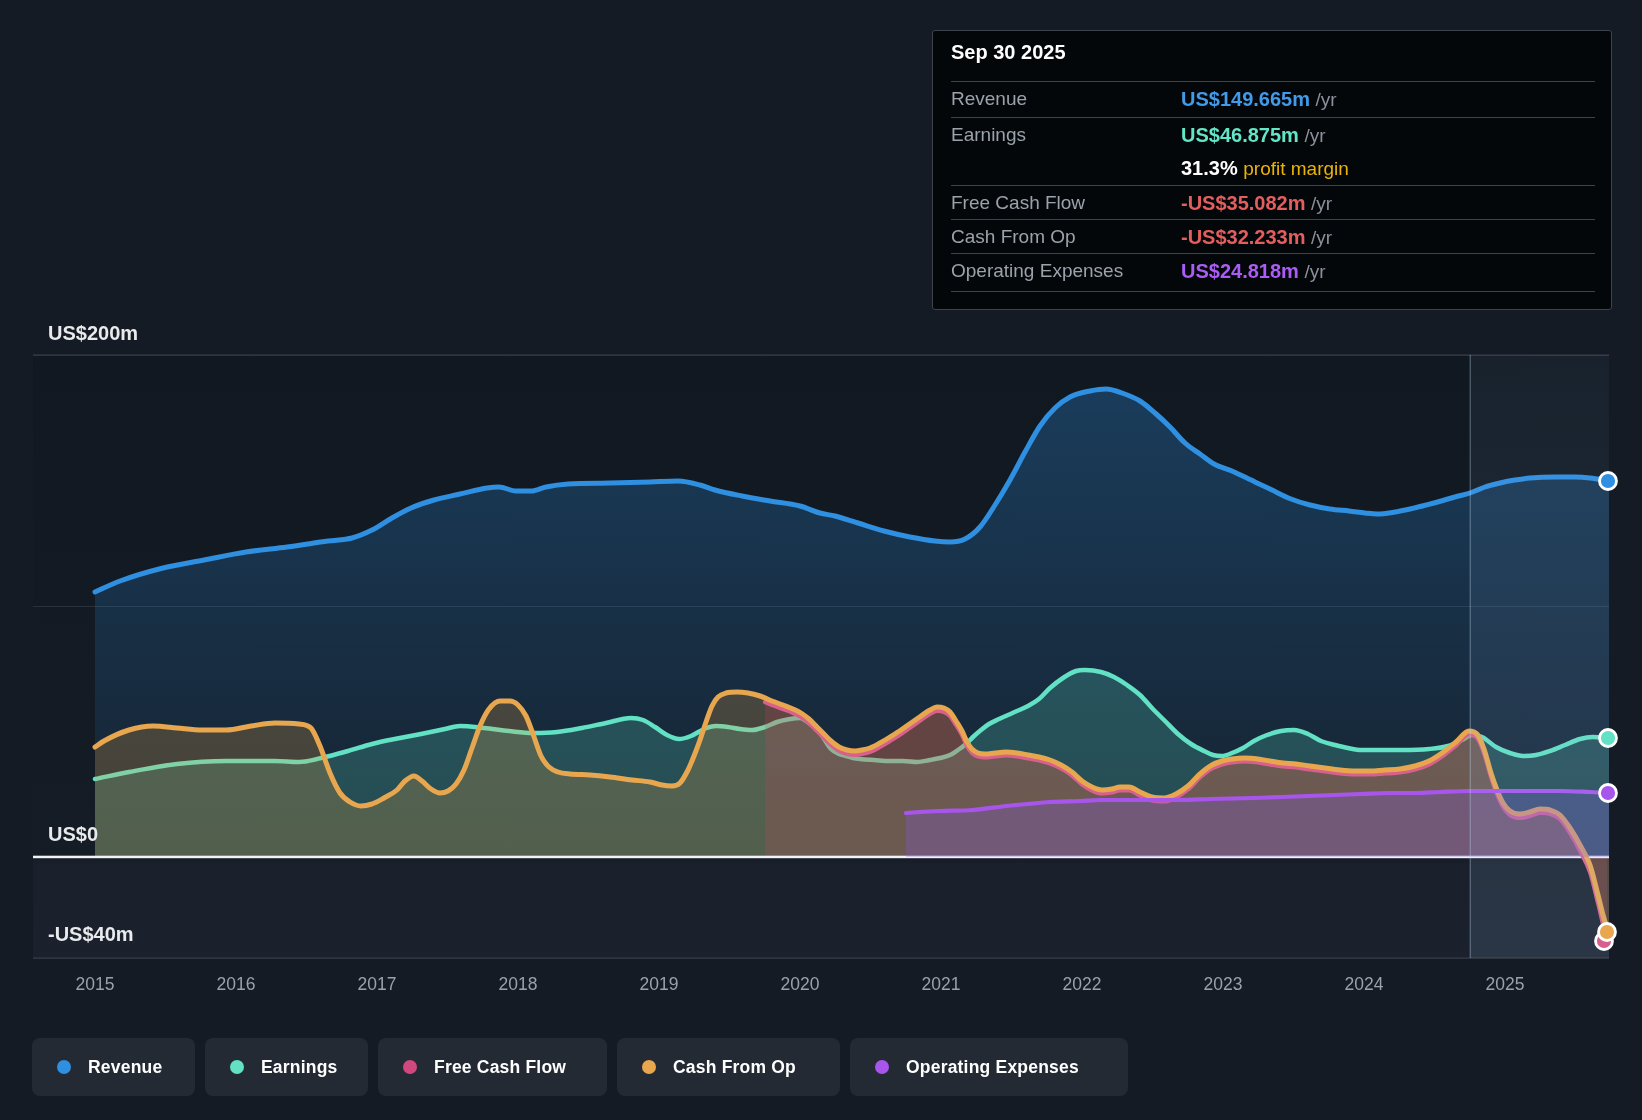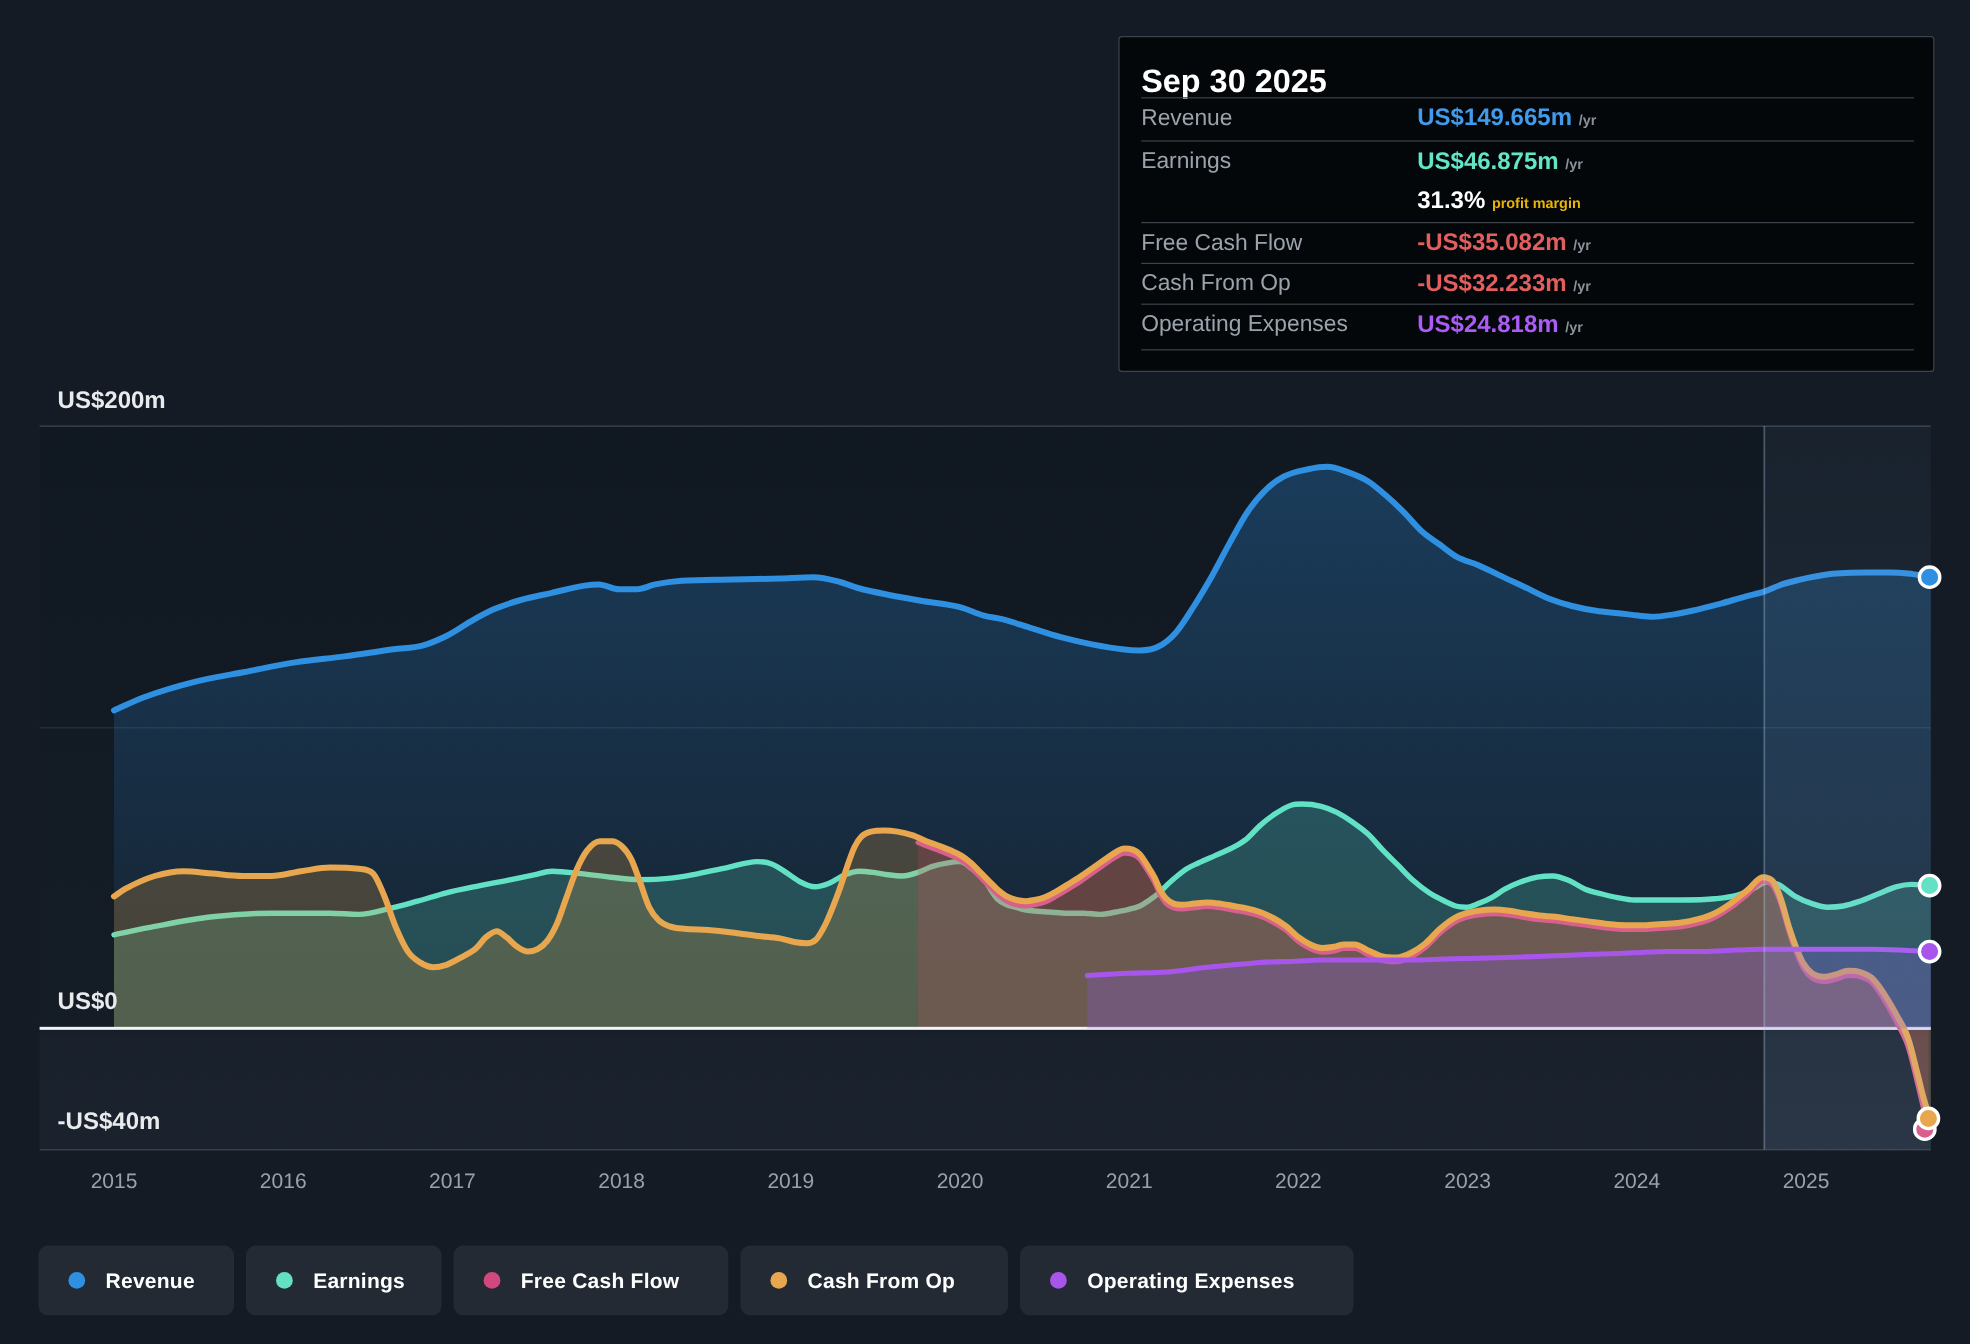--- a/index.html
+++ b/index.html
@@ -1,22 +1,22 @@
 <!DOCTYPE html>
 <html><head>
 <meta charset="utf-8">
 <style>
 html,body{margin:0;padding:0;background:#151b24;width:1642px;height:1120px;overflow:hidden;}
 body{font-family:"Liberation Sans", sans-serif;position:relative;}
 .tooltip{position:absolute;left:932px;top:30px;width:680px;height:280px;background:#04070a;border:1px solid #3d434b;box-sizing:border-box;border-radius:3px;}
-.tt-title{position:absolute;left:18px;top:22px;font-size:27px;font-weight:bold;color:#fff;}
+.tt-title{position:absolute;left:18px;top:10px;font-size:20px;font-weight:bold;color:#fff;}
 .tt-row{position:absolute;left:18px;right:16px;height:34px;border-top:1px solid #3d434b;}
 .tt-label{position:absolute;left:0;top:50%;transform:translateY(-50%);font-size:19px;color:#9aa2ac;}
 .tt-val{position:absolute;left:230px;top:50%;transform:translateY(-50%);font-size:20px;font-weight:bold;white-space:nowrap;}
-.tt-yr{font-weight:bold;color:#8a919b;font-size:12px;}
+.tt-yr{font-weight:normal;color:#8a919b;font-size:19px;}
 .yl{font-size:20px;font-weight:bold;fill:#e8eaec;}
 .xl{font-size:17.5px;fill:#99a1ab;}
 .legend{position:absolute;top:1038px;left:32px;display:flex;gap:10px;}
 .lg{height:58px;background:#242a33;border-radius:8px;display:flex;align-items:center;padding:0 0 0 25px;box-sizing:border-box;}
 .lg .dot{width:14px;height:14px;border-radius:50%;margin-right:17px;flex:none;}
 .lg .txt{color:#fff;font-size:17.5px;font-weight:bold;letter-spacing:0.2px;}
 </style>
 </head>
 <body>
 <svg width="1642" height="1120" viewBox="0 0 1642 1120" style="position:absolute;left:0;top:0">

